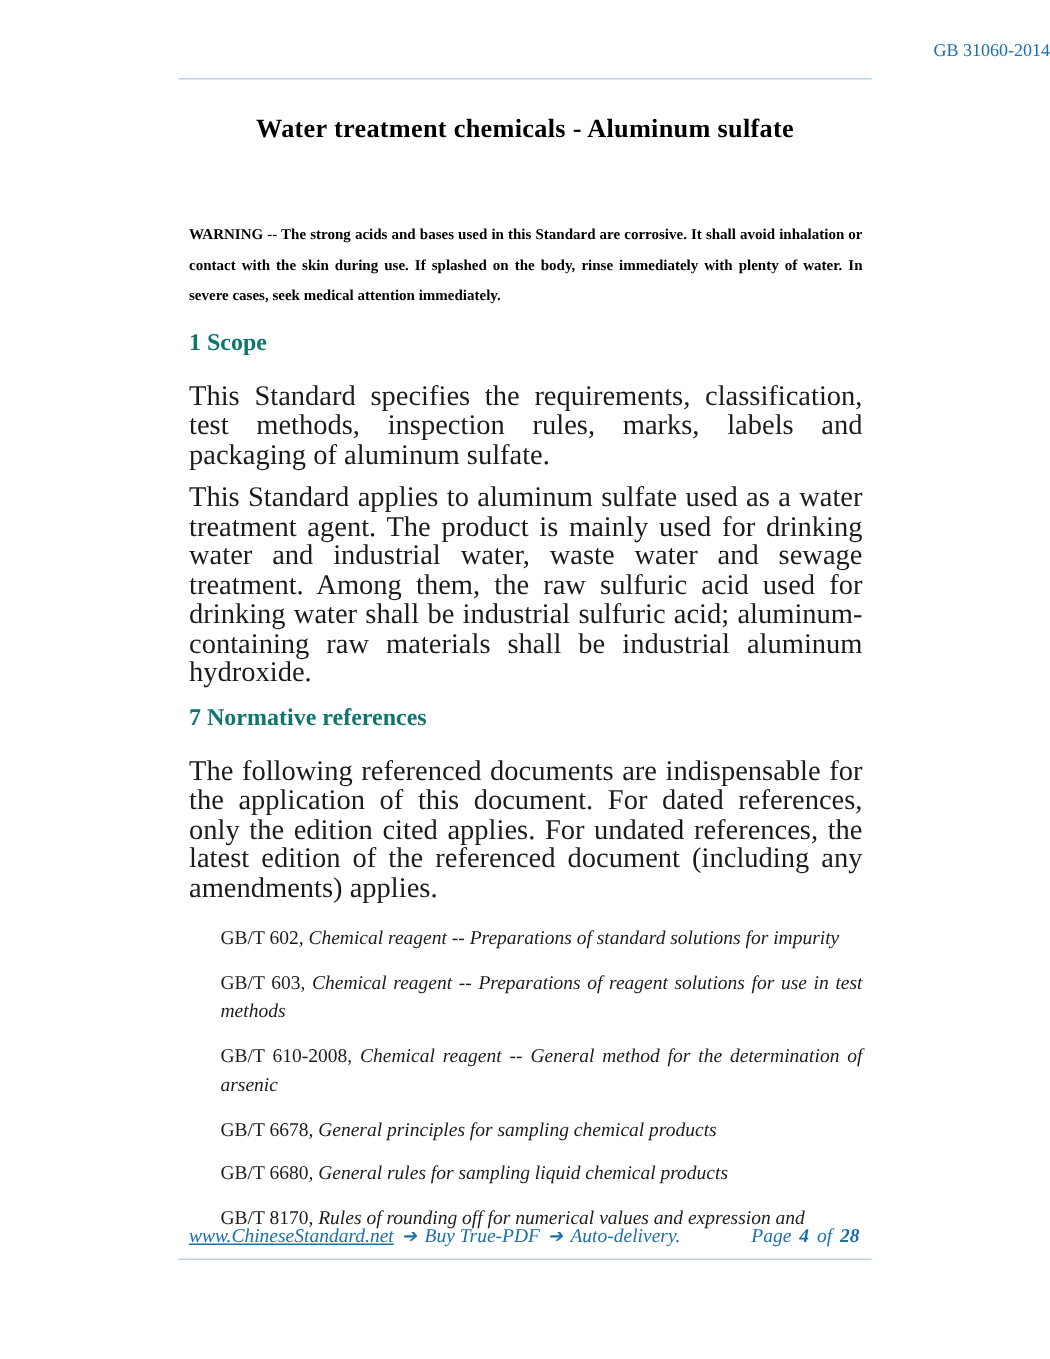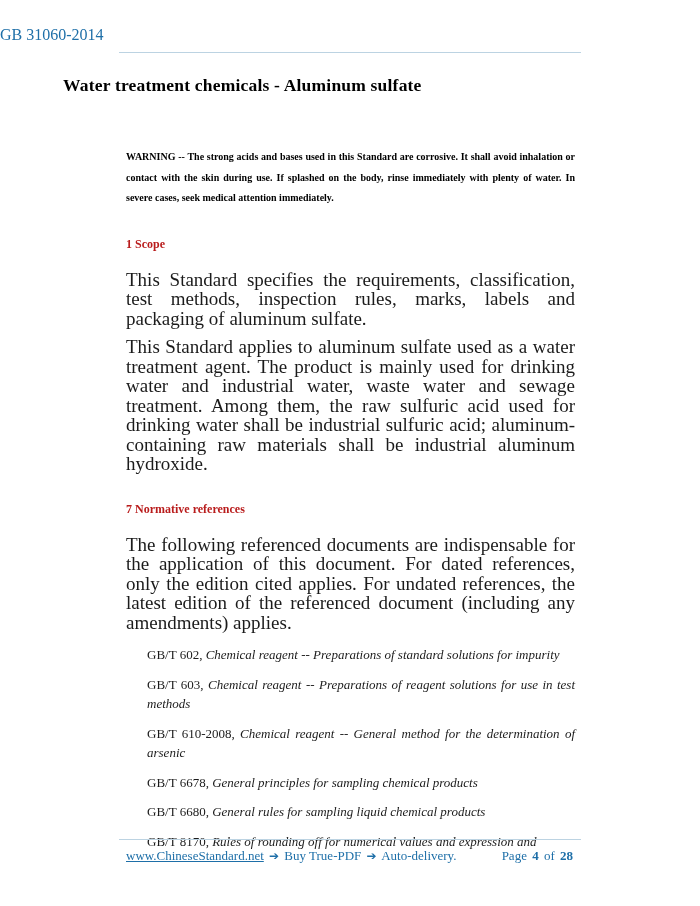--- a/index.html
+++ b/index.html
@@ -14,56 +14,56 @@
     width: 700px;
     height: 906px;
     background: #ffffff;
     font-family: "Liberation Serif", serif;
     color: var(--text-black);
     overflow: hidden;
   }
   .header-code {
     position: absolute;
     top: 26px; left: 0; right: 0;
-    text-align: left;
-    font-size: 16px;
+    text-align: right;
+    font-size: 12px;
     color: var(--accent-blue);
   }
   .header-rule {
     position: absolute;
     top: 52px; left: 119px; right: 119px;
     border-top: 1px solid var(--rule-blue);
   }
   .doc-title {
     position: absolute;
     top: 75px; left: 63px; right: 63px;
-    text-align: left;
+    text-align: center;
     font-size: 17.5px;
     font-weight: bold;
     color: #000000;
     letter-spacing: 0.2px;
   }
   .content {
     position: absolute;
     top: 147px;
     left: 126px;
     width: 449px;
   }
   .warning {
     font-weight: bold;
     color: #000000;
     font-size: 10px;
     line-height: 20.5px;
     text-align: justify;
   }
   .section-heading {
-    font-size: 12px;
+    font-size: 16px;
     font-weight: bold;
-    color: #b91c1c;
-    margin-top: 25px;
+    color: #0f766e;
+    margin-top: 10px;
     line-height: 20px;
   }
   .para {
     font-size: 19px;
     line-height: 19.5px;
     text-align: justify;
     margin-top: 16px;
   }
   .para.tight { margin-top: 9px; }
   .ref-list { margin-top: 13px; }
@@ -75,26 +75,27 @@
     margin-bottom: 10px;
   }
   .ref .ref-title { font-style: italic; }
   .footer-rule {
     position: absolute;
     top: 839px; left: 119px; right: 119px;
     border-top: 1px solid var(--rule-blue);
   }
   .footer {
     position: absolute;
-    top: 848px; left: 126px; right: 125px;
+    top: 816px; left: 126px; right: 125px;
     display: flex;
     justify-content: space-between;
     align-items: flex-start;
     color: var(--accent-blue);
     font-size: 13px;
+    font-style: italic;
   }
   .footer a {
     color: var(--accent-blue);
     text-decoration: underline;
     cursor: pointer;
   }
   .footer .arrow { font-size: 12px; padding: 0 2px; }
   .footer .pg b { padding: 0 2px; }
 </style>
 </head>

